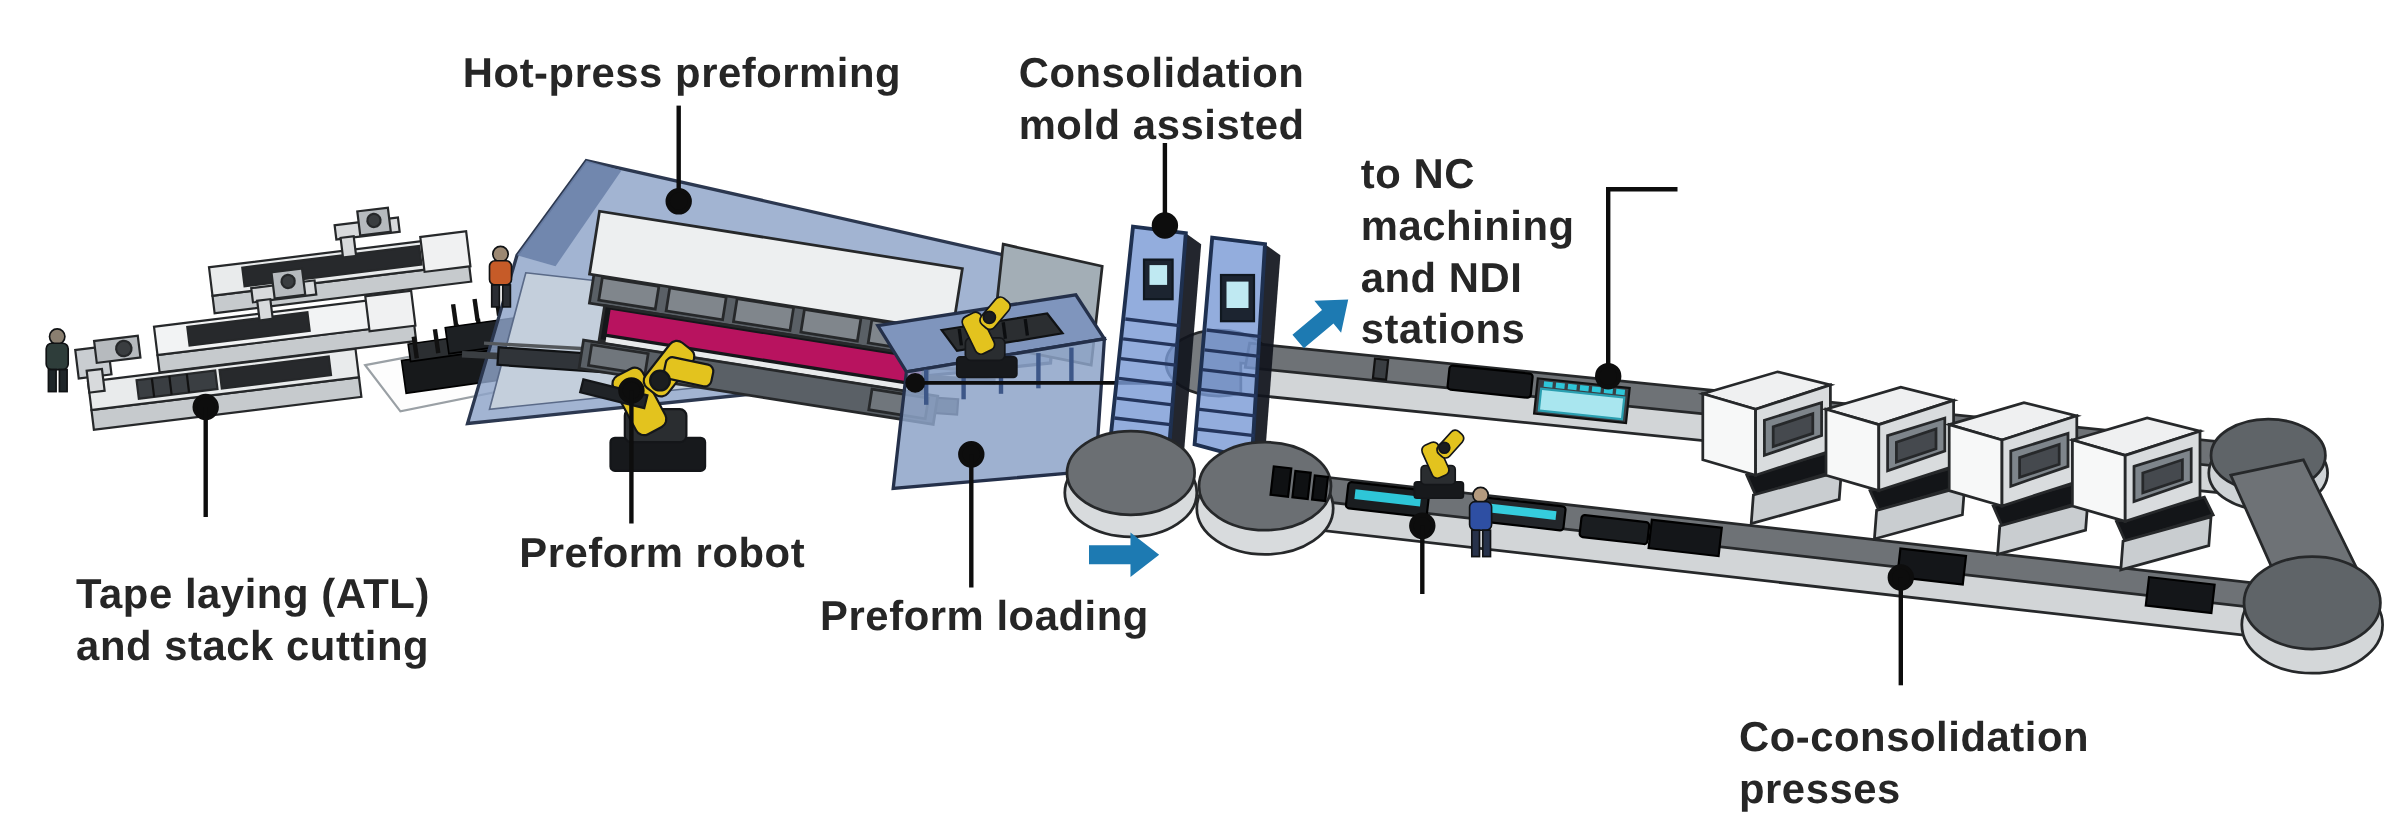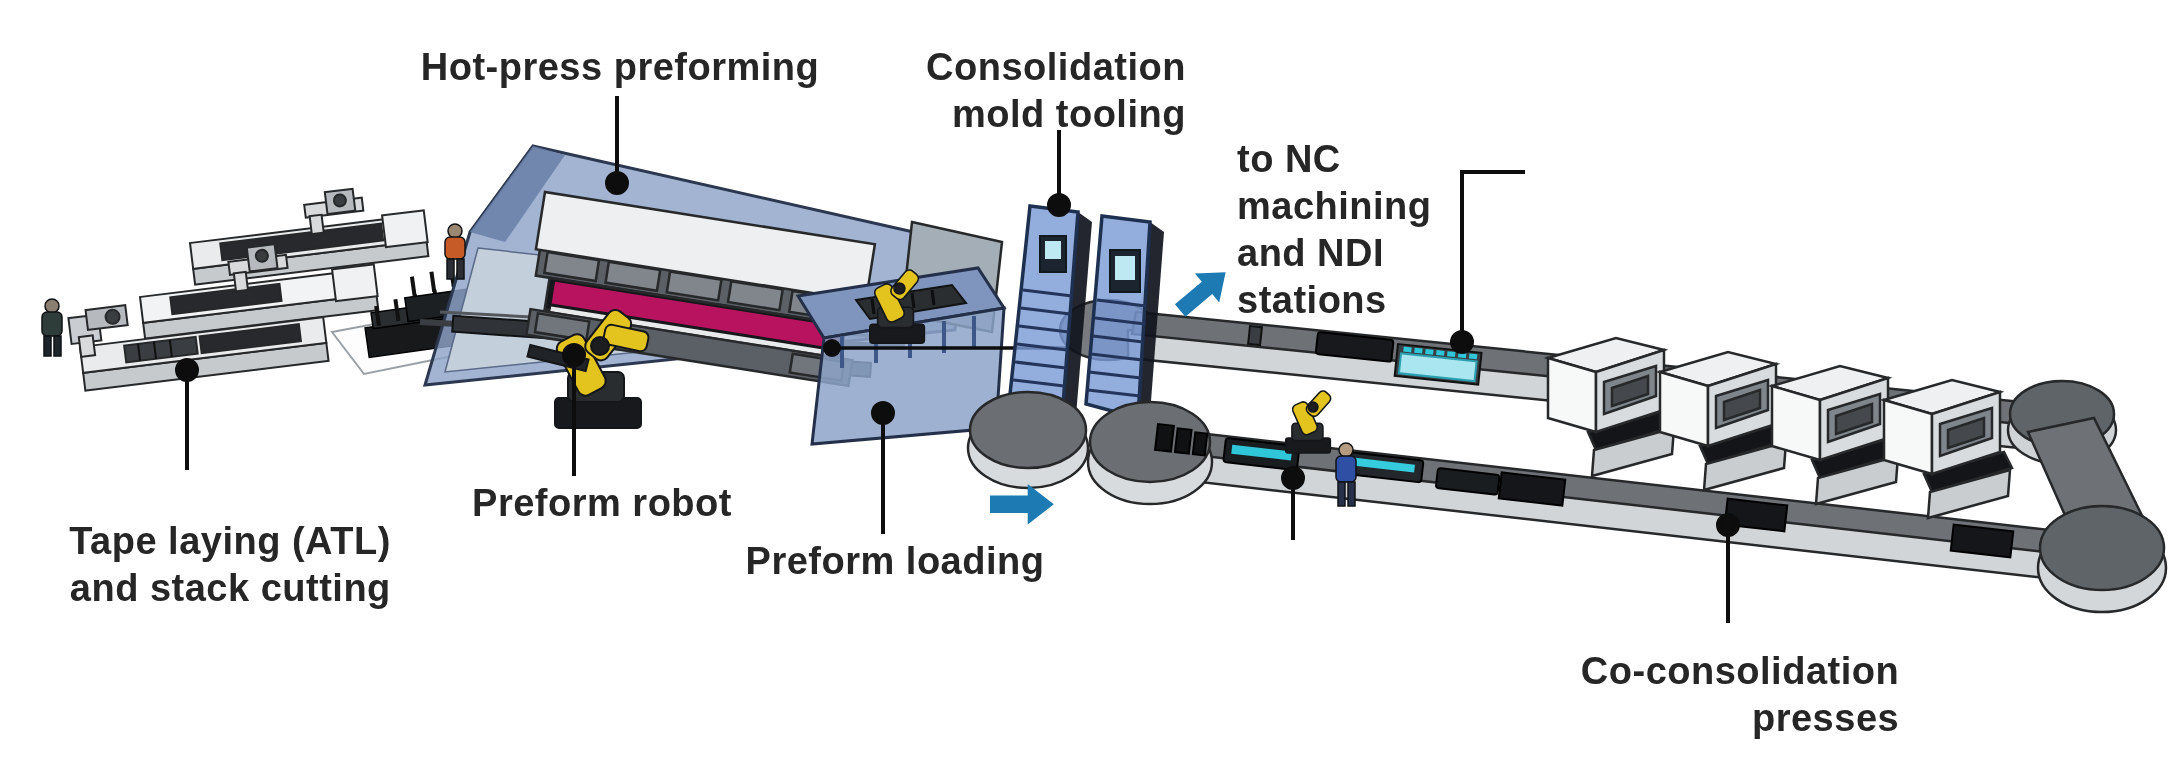--- a/index.html
+++ b/index.html
@@ -18,21 +18,21 @@
     --machine-dark:#2a2d30;
     --conveyor-side:#d2d5d7;
     --conveyor-top:#6e7276;
     --outline:#1c1e20;
   }
   #stage{position:relative;width:2173px;height:757px;background:#fff;overflow:hidden;
          font-family:"Liberation Sans",sans-serif;}
   #art{position:absolute;left:0;top:0;}
   .label{position:absolute;font-weight:700;font-size:38px;line-height:47px;
          color:var(--label);white-space:pre-line;letter-spacing:.5px;}
-  .center{transform:translateX(-50%);text-align:right;}
+  .center{transform:translateX(-50%);text-align:left;}
 </style>
 </head>
 <body>
 
 <div id="stage">
 
 <svg id="art" width="2173" height="757" viewBox="0 0 2173 757">
 
   <g stroke="#26282a" stroke-width="2">
 
@@ -394,21 +394,21 @@
     </g>
     <g transform="translate(990,484) scale(1.45)">
       <polygon points="0,8 26,8 26,0 44,14 26,28 26,20 0,20"></polygon>
     </g>
   </g>
 </svg>
 
 <div class="label center" style="left:620px; top:44px;">Hot-press preforming</div>
 
 <div class="label center" style="left:1056px; top:44px;">Consolidation
-mold tooling</div>
+mold assisted</div>
 
 <div class="label" style="left:1237px; top:136px;">to NC
 machining
 and NDI
 stations</div>
 
 
 <div class="label center" style="left:230px; top:474px;margin-top:44px;">Tape laying (ATL)
 and stack cutting</div>
 

